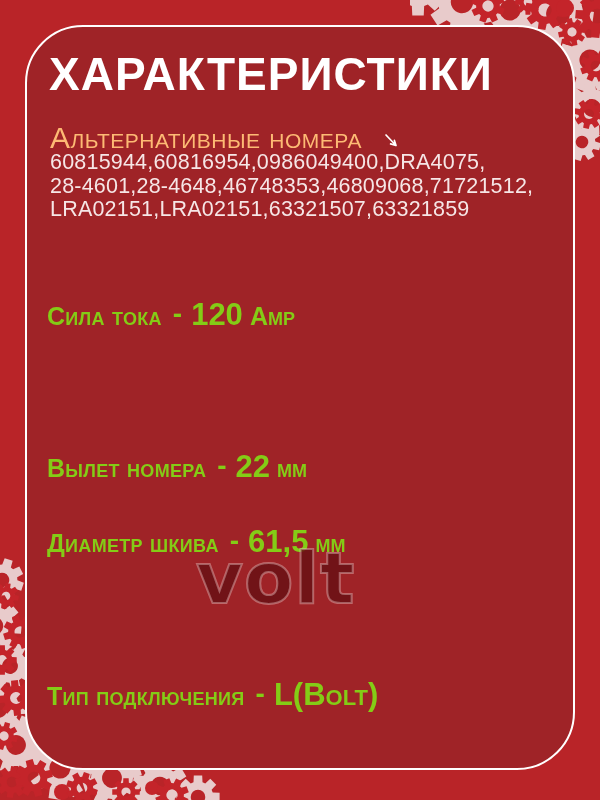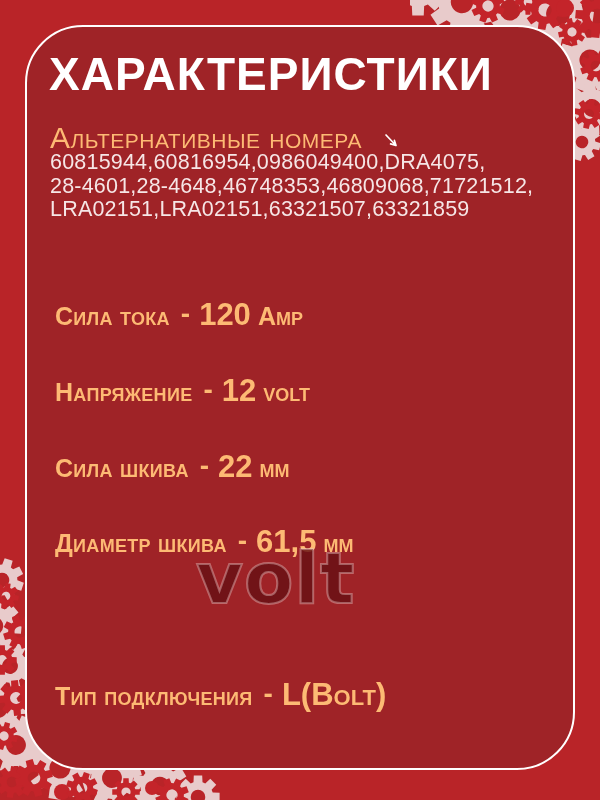--- a/index.html
+++ b/index.html
@@ -10,21 +10,21 @@
   .decor.bl{left:0;top:540px;}
   .card{position:absolute;left:25px;top:25px;width:546px;height:741px;
         background:#9f2327;border:2.5px solid #ffffff;border-radius:58px;z-index:3;}
   .title{position:absolute;left:22px;top:22px;font-size:46px;font-weight:bold;
          color:#ffffff;letter-spacing:1px;line-height:1.1;}
   .alt-header{position:absolute;left:23px;top:94px;font-size:30px;color:#fdba74;
               font-variant:small-caps;letter-spacing:.5px;white-space:nowrap;}
   .cursor-ic{margin-left:12px;vertical-align:-2px;}
   .numbers{position:absolute;left:23px;top:124px;font-size:21.5px;line-height:23.5px;
            color:#f6e6e6;letter-spacing:.2px;}
-  .spec{position:absolute;left:28px;white-space:nowrap;color:#fdba74;line-height:1;}
+  .spec{position:absolute;left:20px;white-space:nowrap;color:#84cc16;line-height:1;}
   .spec .lbl{font-size:25px;font-weight:bold;font-variant:small-caps;letter-spacing:.3px;}
   .spec .dash{font-size:28px;font-weight:bold;margin:0 9px 0 11px;vertical-align:2px;}
   .spec .val{font-size:31px;font-weight:bold;font-variant:small-caps;}
   .spec .unit{font-size:25px;font-weight:bold;font-variant:small-caps;margin-left:7px;}
   .r1{top:272px}.r2{top:348px}.r3{top:424px}.r4{top:499px}.r5{top:579px}.r6{top:652px}
   .watermark{position:absolute;left:196px;top:536px;z-index:6;
              font-family:"DejaVu Sans",sans-serif;font-size:72px;font-weight:bold;
              letter-spacing:1px;color:rgba(103,16,20,0.82);
              -webkit-text-stroke:2px rgba(233,201,201,0.42);}
 </style>
@@ -107,25 +107,22 @@
 
     <div class="numbers">
       <div>60815944,60816954,0986049400,DRA4075,</div>
       <div>28-4601,28-4648,46748353,46809068,71721512,</div>
       <div>LRA02151,LRA02151,63321507,63321859</div>
     </div>
 
     <div class="spec r1">
       <span class="lbl">Сила тока</span><span class="dash">-</span><span class="val">120</span><span class="unit">Amp</span>
     </div>
-    <div class="spec r2">
-      <span class="lbl">Напряжение</span><span class="dash">-</span><span class="val">12</span><span class="unit">volt</span>
-    </div>
     <div class="spec r3">
-      <span class="lbl">Сила шкива</span><span class="dash">-</span><span class="val">22</span><span class="unit">мм</span>
+      <span class="lbl">Вылет номера</span><span class="dash">-</span><span class="val">22</span><span class="unit">мм</span>
     </div>
     <div class="spec r4">
       <span class="lbl">Диаметр шкива</span><span class="dash">-</span><span class="val">61,5</span><span class="unit">мм</span>
     </div>
     <div class="spec r6">
       <span class="lbl">Тип подключения</span><span class="dash">-</span><span class="val">L(Bolt)</span><span class="unit"></span>
     </div>
   </div>
 
   <div class="watermark">volt</div>

